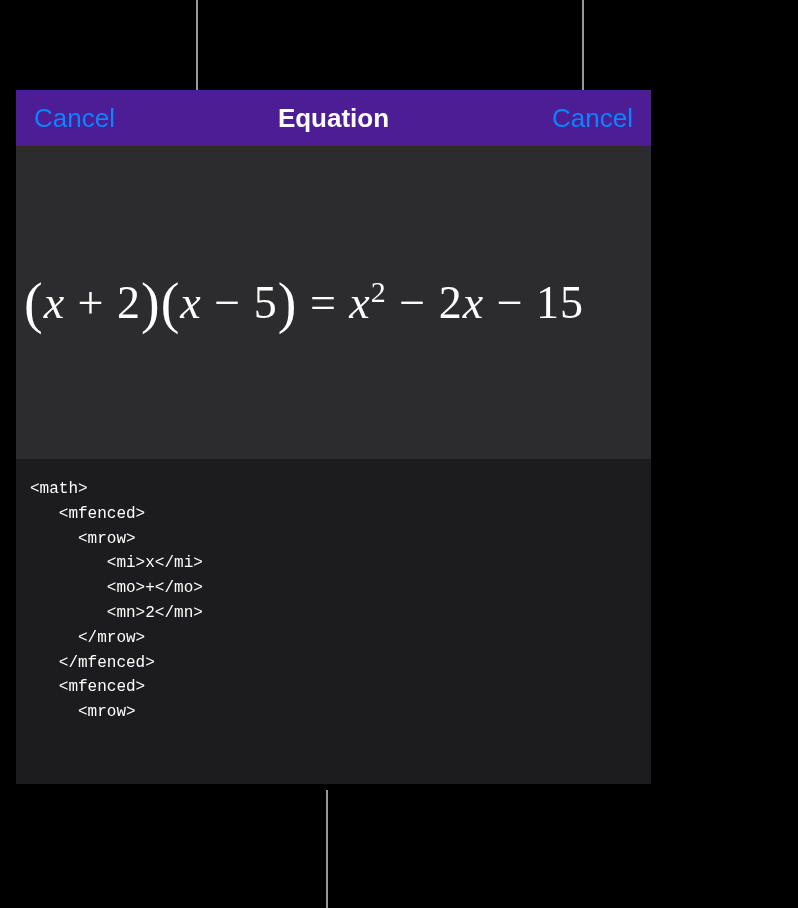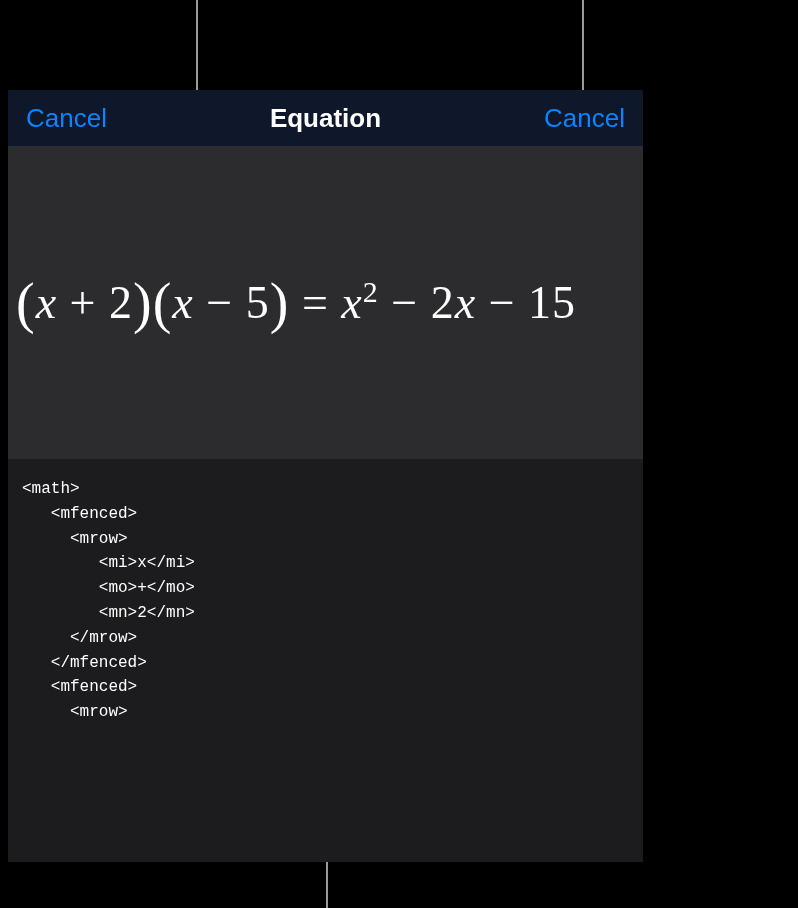--- a/index.html
+++ b/index.html
@@ -29,25 +29,25 @@
       top: 0;
       height: 90px;
     }
     .callout-bottom {
       left: 326px;
       top: 790px;
       height: 118px;
     }
     .dialog {
       position: absolute;
-      left: 8px;
+      left: 16px;
       top: 90px;
       width: 635px;
-      height: 772px;
-      background: #0f172a;
+      height: 694px;
+      background: #4c1d95;
       display: flex;
       flex-direction: column;
     }
     .header {
       display: flex;
       align-items: center;
       justify-content: space-between;
       padding: 14px 18px;
       height: 56px;
     }

